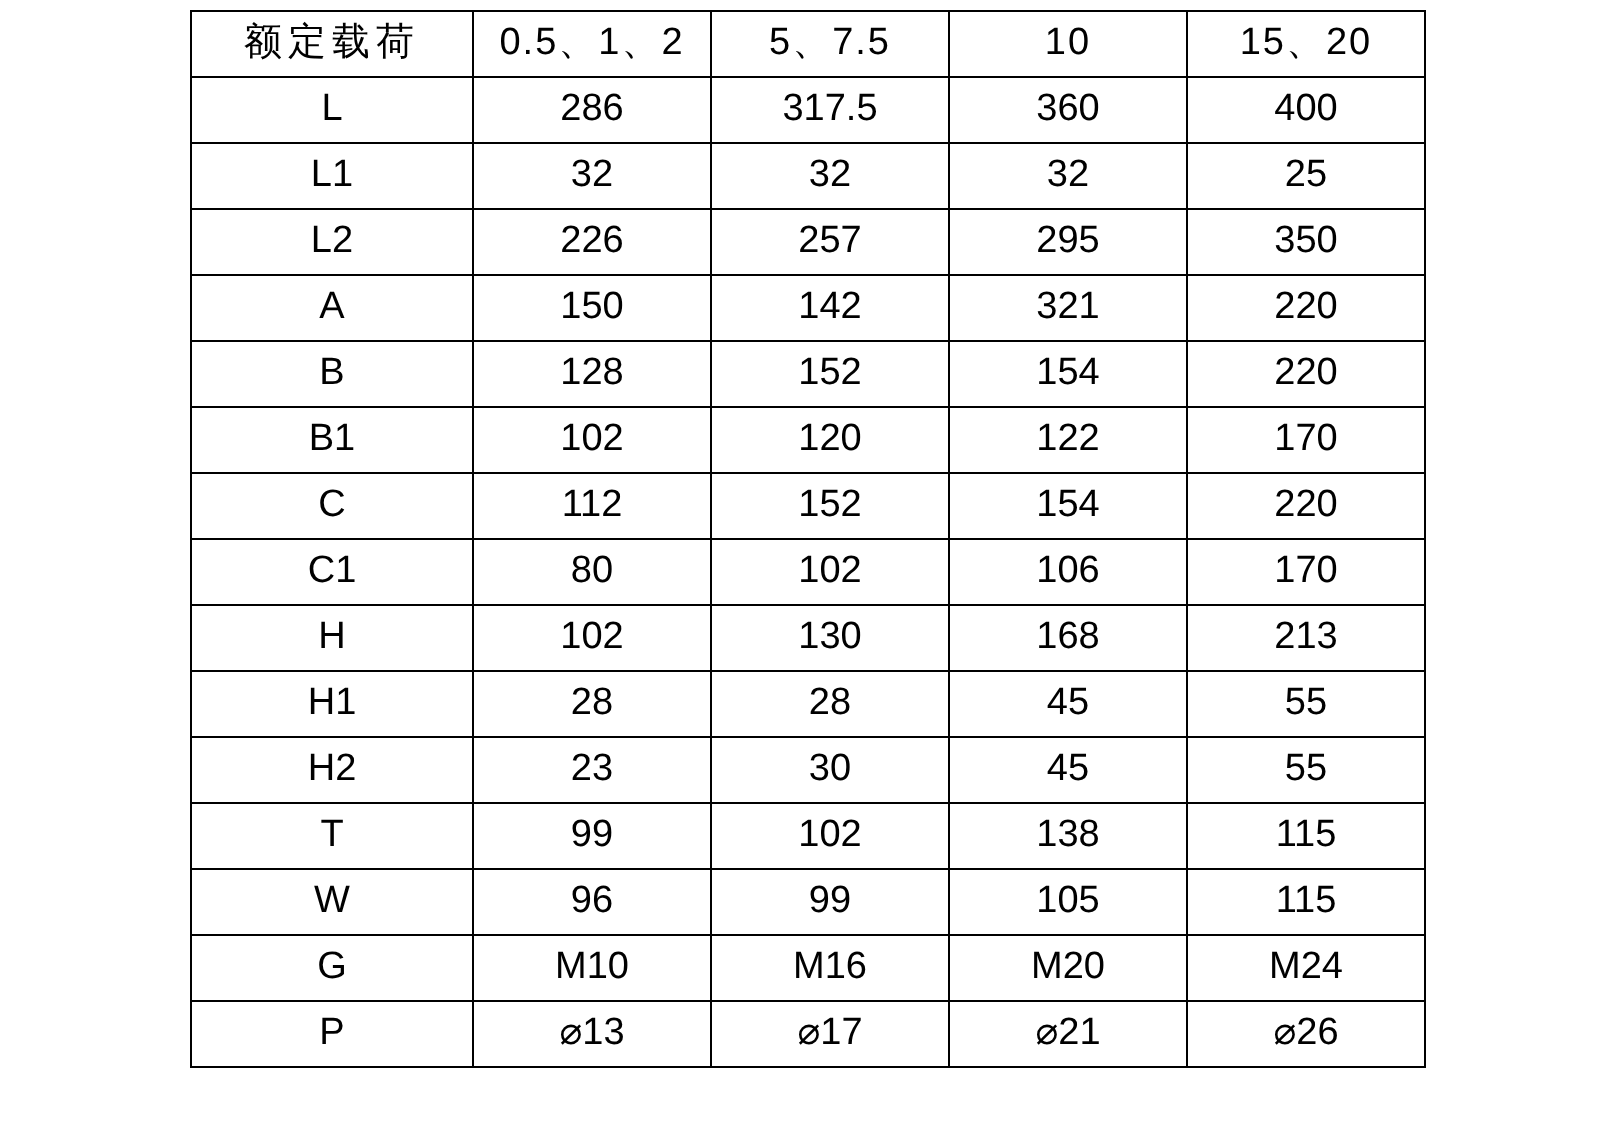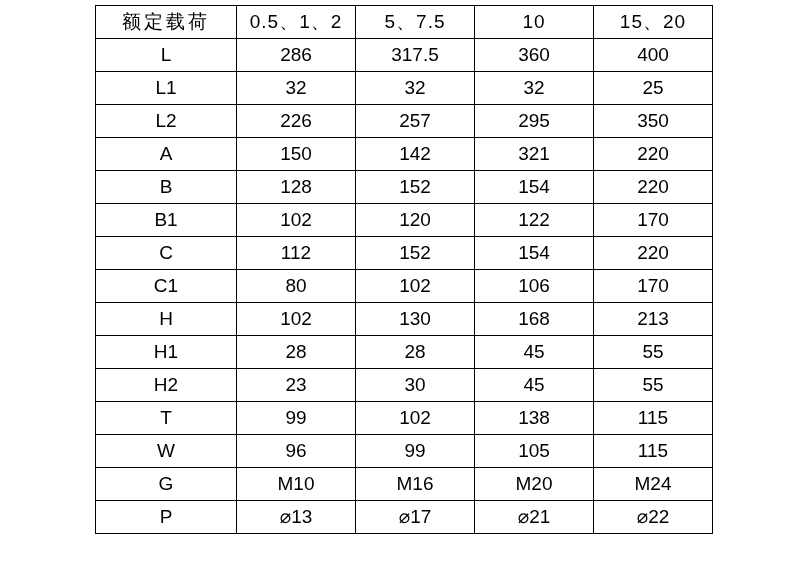--- a/index.html
+++ b/index.html
@@ -161,17 +161,17 @@
         <td class="data-col">M10</td>
         <td class="data-col">M16</td>
         <td class="data-col">M20</td>
         <td class="data-col">M24</td>
       </tr>
       <tr>
         <td class="label-col">P</td>
         <td class="data-col">⌀13</td>
         <td class="data-col">⌀17</td>
         <td class="data-col">⌀21</td>
-        <td class="data-col">⌀22</td>
+        <td class="data-col">⌀26</td>
       </tr>
     </tbody>
   </table>
 </div>
 
 </body></html>

